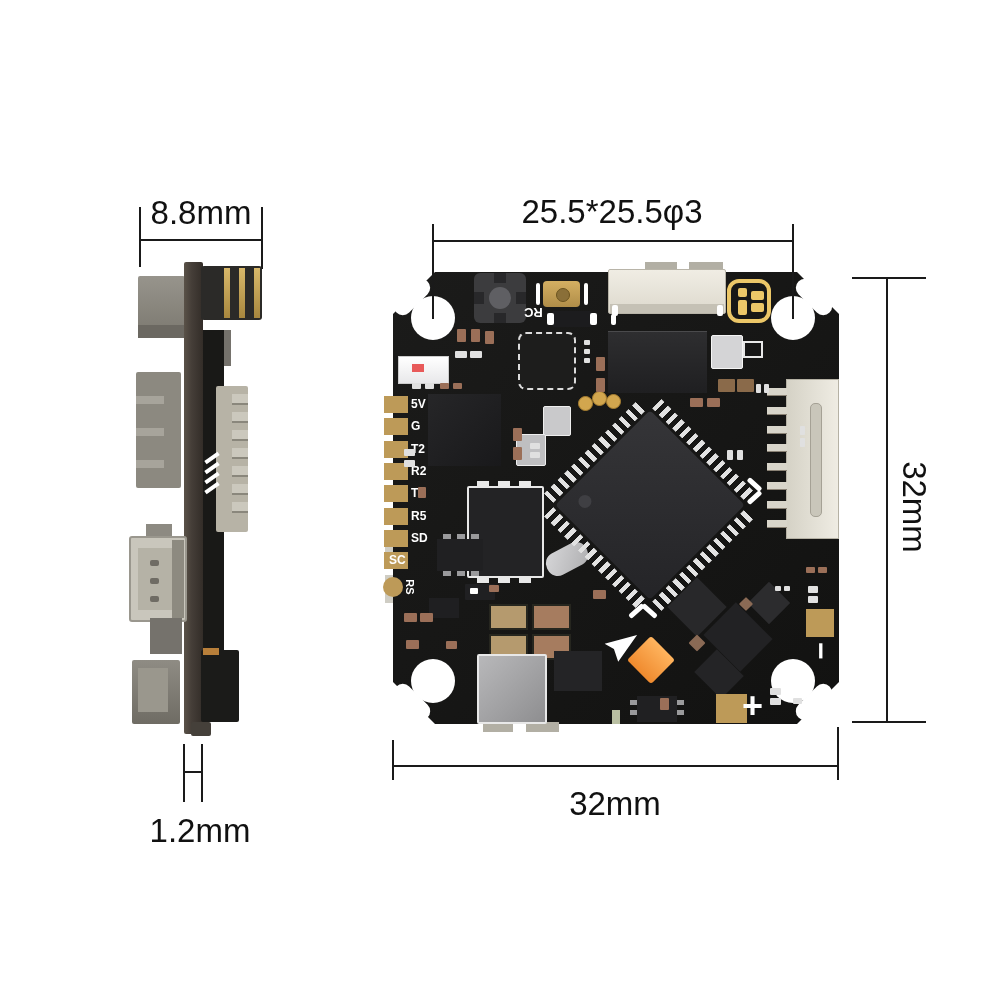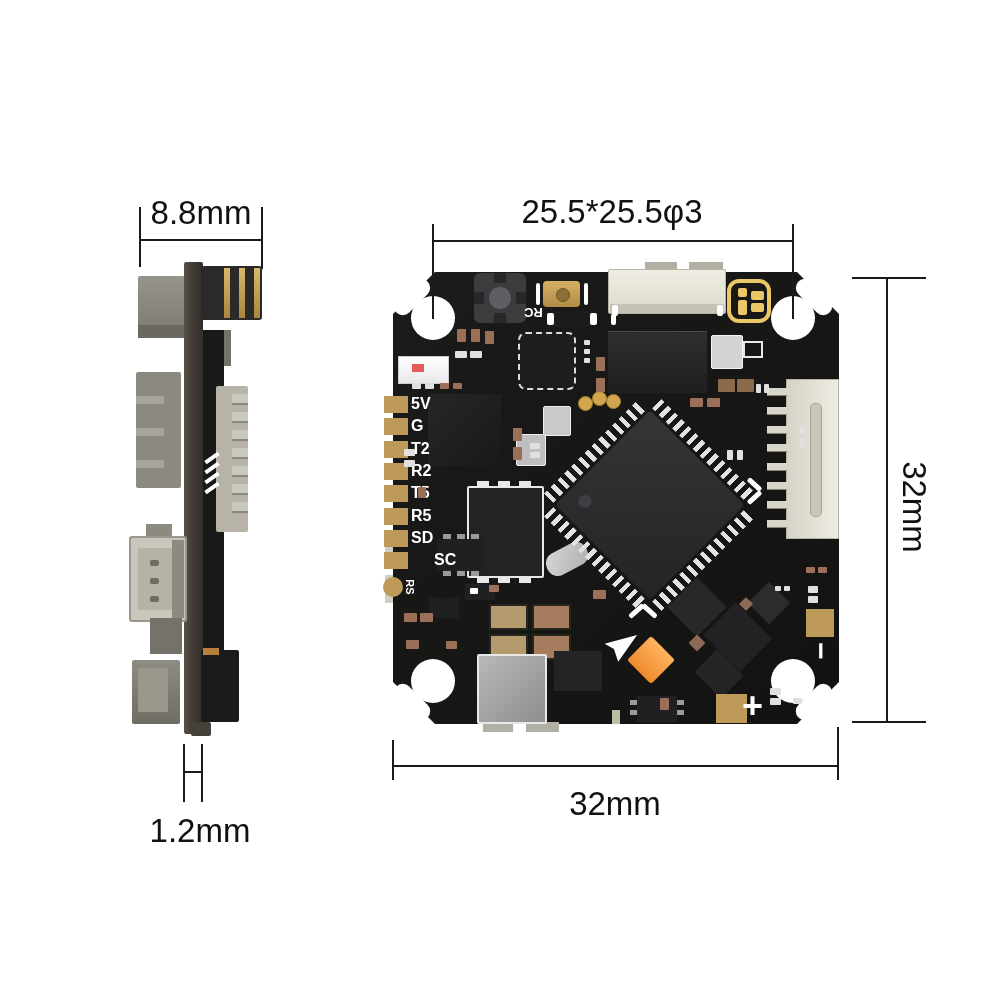--- a/index.html
+++ b/index.html
@@ -2,21 +2,21 @@
 <html><head>
 <meta charset="utf-8">
 <style>
   html,body{margin:0;padding:0;background:#fff;}
   #canvas{position:relative;width:1000px;height:1000px;background:#ffffff;overflow:hidden;
           font-family:"Liberation Sans",sans-serif;}
   .abs{position:absolute;}
   .dim-line{position:absolute;background:#1a1a1a;}
   .dim-text{position:absolute;font-size:33px;color:#111;text-align:center;white-space:nowrap;}
   .pad{position:absolute;background:#bd9a58;}
-  .pad-label{position:absolute;color:#fff;font-size:16px;font-weight:bold;line-height:12px;}
+  .pad-label{position:absolute;color:#fff;font-size:12px;font-weight:bold;line-height:12px;}
   .passive{position:absolute;border-radius:1px;}
   .gold-dot{position:absolute;border-radius:50%;background:#d2a64e;border:1px solid #a87f30;}
   .white-mark{position:absolute;background:#fff;border-radius:2px;}
   .hole{position:absolute;width:44px;height:44px;border-radius:50%;background:#fff;}
   .hole-notch{position:absolute;width:18px;height:44px;border-radius:9px;background:#fff;}
   .diamond{position:absolute;transform:rotate(45deg);}
   .gyro-tab{position:absolute;width:12px;height:6px;background:#e8e8e8;}
   .conn-pin{position:absolute;width:20px;height:7px;background:#d8d5ca;border-bottom:1px solid #8a8275;}
   .mcu-pins-h{position:absolute;width:134px;height:13px;
      background:repeating-linear-gradient(90deg,#e2e2e2 0px,#e2e2e2 4.5px,rgba(0,0,0,0) 4.5px,rgba(0,0,0,0) 9.6px);}
@@ -222,21 +222,21 @@
         <div class="pad-label" style="left: 411px; top: 443px;">T2</div>
         <div class="pad" style="left: 384px; top: 463px; width: 24px; height: 17px;"></div>
         <div class="pad-label" style="left: 411px; top: 465px;">R2</div>
         <div class="pad" style="left: 384px; top: 485px; width: 24px; height: 17px;"></div>
         <div class="pad-label" style="left: 411px; top: 487px;">T5</div>
         <div class="pad" style="left: 384px; top: 508px; width: 24px; height: 17px;"></div>
         <div class="pad-label" style="left: 411px; top: 510px;">R5</div>
         <div class="pad" style="left: 384px; top: 530px; width: 24px; height: 17px;"></div>
         <div class="pad-label" style="left: 411px; top: 532px;">SD</div>
         <div class="pad" style="left: 384px; top: 552px; width: 24px; height: 17px;"></div>
-        <div class="pad-label" style="left: 434px; top: 554px;">SC</div>
+        <div class="pad-label" style="left: 389px; top: 554px;">SC</div>
         <div class="conn-pin" style="left: 767px; top: 388px;"></div>
         <div class="conn-pin" style="left: 767px; top: 406.8px;"></div>
         <div class="conn-pin" style="left: 767px; top: 425.6px;"></div>
         <div class="conn-pin" style="left: 767px; top: 444.4px;"></div>
         <div class="conn-pin" style="left: 767px; top: 463.2px;"></div>
         <div class="conn-pin" style="left: 767px; top: 482px;"></div>
         <div class="conn-pin" style="left: 767px; top: 500.8px;"></div>
         <div class="conn-pin" style="left: 767px; top: 519.6px;"></div>
         <div class="passive" style="left: 457px; top: 329px; width: 9px; height: 13px; background: rgb(155, 111, 88);"></div>
         <div class="passive" style="left: 471px; top: 329px; width: 9px; height: 13px; background: rgb(155, 111, 88);"></div>

